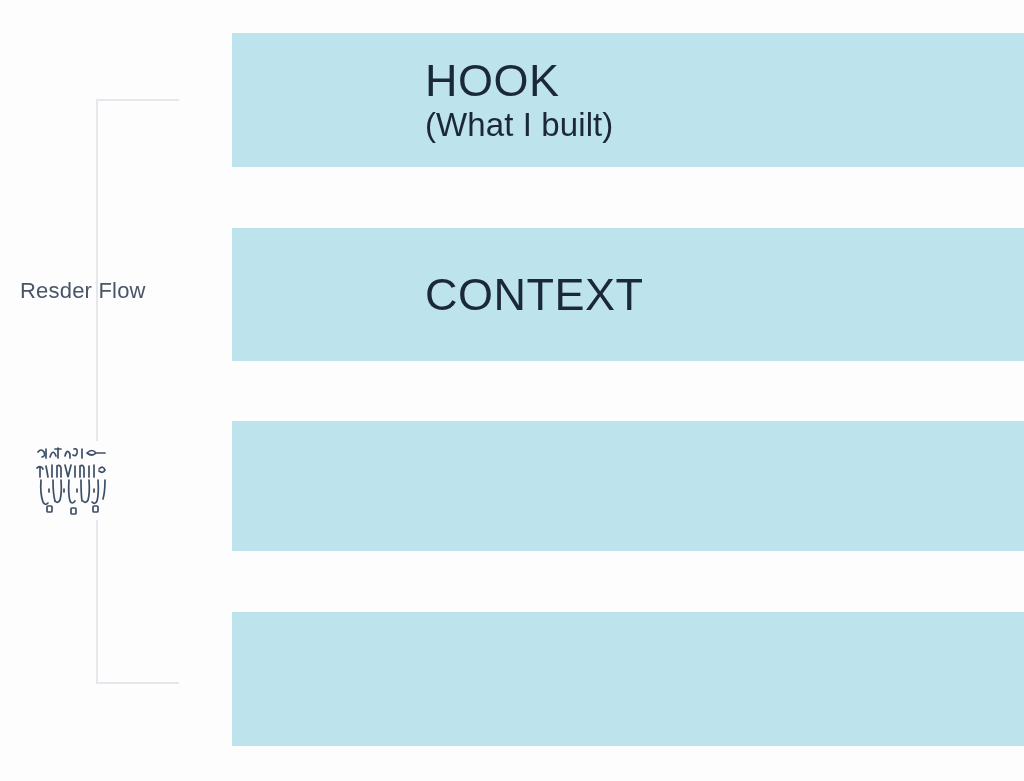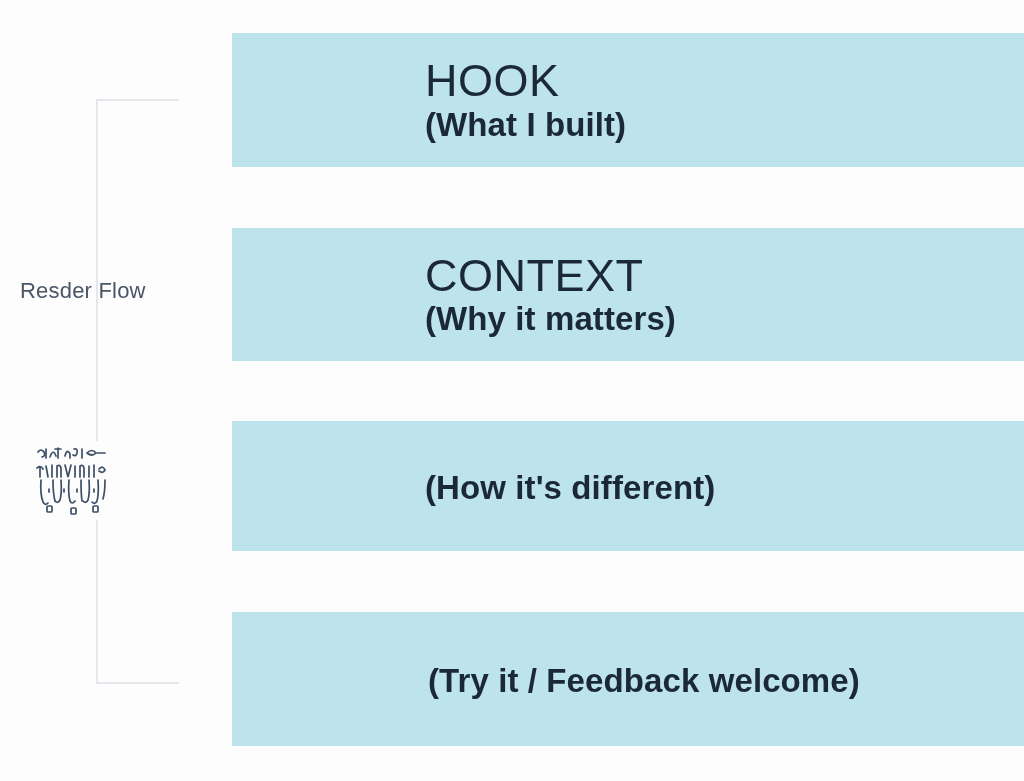--- a/index.html
+++ b/index.html
@@ -100,21 +100,21 @@
   }
   .banner-title {
     display: block;
     font-size: 45px;
     font-weight: 400;
     letter-spacing: 0.5px;
   }
   .banner-sub {
     display: block;
     font-size: 33px;
-    font-weight: 700;
+    font-weight: 400;
     letter-spacing: 0.1px;
     margin-top: 4px;
   }
   
   .banner-4 .banner-text { left: 196px; }
 </style>
 </head>
 <body>
 
 <div id="canvas">
@@ -170,29 +170,26 @@
   <div class="banner banner-1">
     <div class="banner-text">
       <span class="banner-title">HOOK</span>
       <span class="banner-sub">(What I built)</span>
     </div>
   </div>
 
   <div class="banner banner-2">
     <div class="banner-text">
       <span class="banner-title">CONTEXT</span>
-      <span class="banner-sub">(Why it matters)</span>
     </div>
   </div>
 
   <div class="banner banner-3">
     <div class="banner-text">
-      <span class="banner-sub">(How it's different)</span>
     </div>
   </div>
 
   <div class="banner banner-4">
     <div class="banner-text">
-      <span class="banner-sub">(Try it / Feedback welcome)</span>
     </div>
   </div>
 
 </div>
 
 </body></html>

